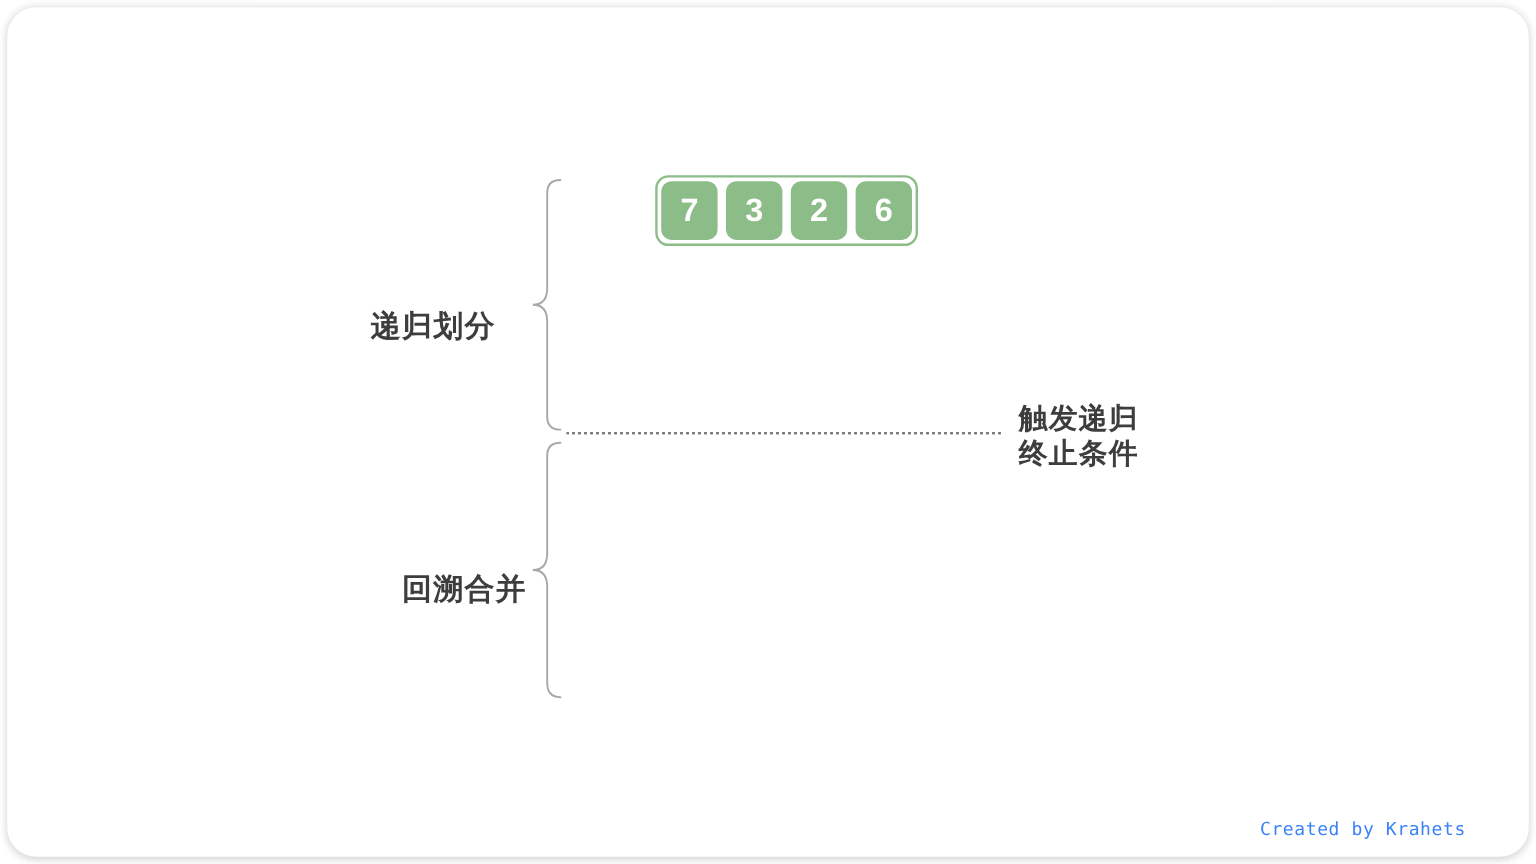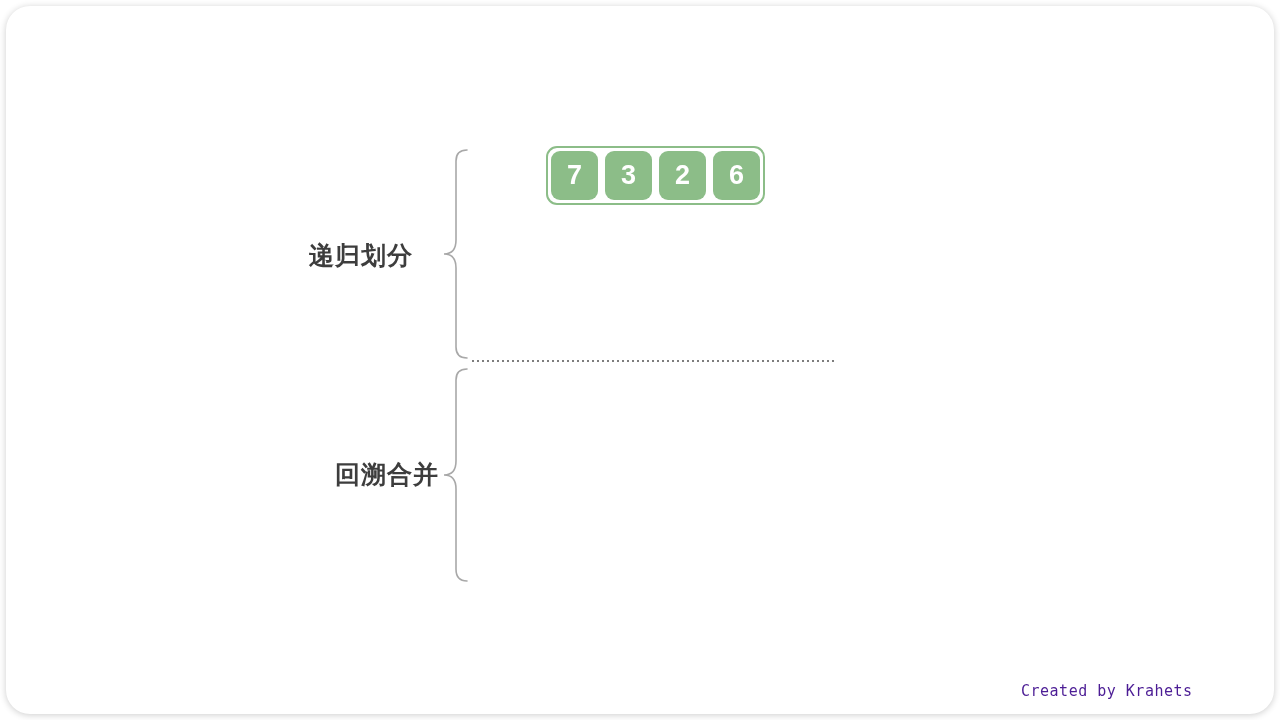--- a/index.html
+++ b/index.html
@@ -43,20 +43,21 @@
   
   .side-label {
     position: absolute;
     left: 303px;
     width: 130px;
     font-size: 25px;
     font-weight: bold;
     color: #3d3d3d;
     letter-spacing: 1px;
     white-space: nowrap;
+    margin-top: 16px;
   }
   .label-top { top: 233px; }
   .label-bottom { top: 452px; text-align: right; }
   
   .brace { position: absolute; left: 433px; }
   .brace-top { top: 142px; }
   .brace-bottom { top: 361px; }
   .brace svg path {
     fill: none;
     stroke: #a8a8a8;
@@ -77,24 +78,24 @@
     font-size: 24px;
     font-weight: bold;
     color: #3d3d3d;
     line-height: 29px;
     letter-spacing: 1px;
     white-space: nowrap;
   }
   
   .watermark {
     position: absolute;
-    left: 1015px; top: 676px;
+    left: 1044px; top: 676px;
     font-family: "DejaVu Sans Mono", "Liberation Mono", monospace;
     font-size: 15px;
-    color: #4c1d95;
+    color: #3b82f6;
     letter-spacing: 0.5px;
     white-space: nowrap;
   }
 </style>
 </head>
 <body>
 
 <div class="card">
 
   <div class="array-box">
@@ -112,16 +113,20 @@
   </div>
 
   <div class="side-label label-bottom">回溯合并</div>
   <div class="brace brace-bottom">
     <svg width="30" height="216" viewBox="0 0 30 216">
       <path d="M28,2 Q17,2 17,13 L17,94 Q17,108 5,108 Q17,108 17,122 L17,202 Q17,214 28,214"></path>
     </svg>
   </div>
 
   <div class="dotted-line"></div>
+  <div class="termination-label">
+    <div>触发递归</div>
+    <div>终止条件</div>
+  </div>
 
   <div class="watermark">Created by Krahets</div>
 
 </div>
 
 </body></html>

